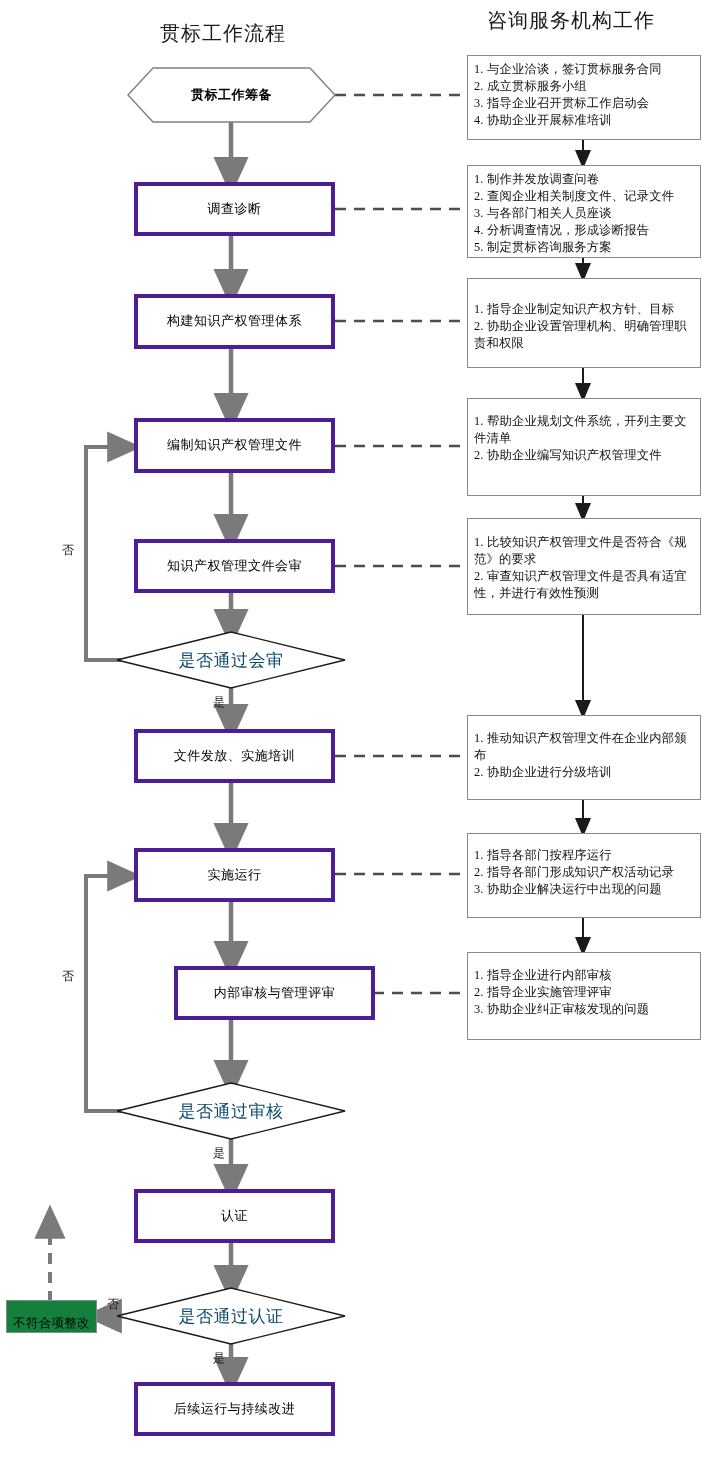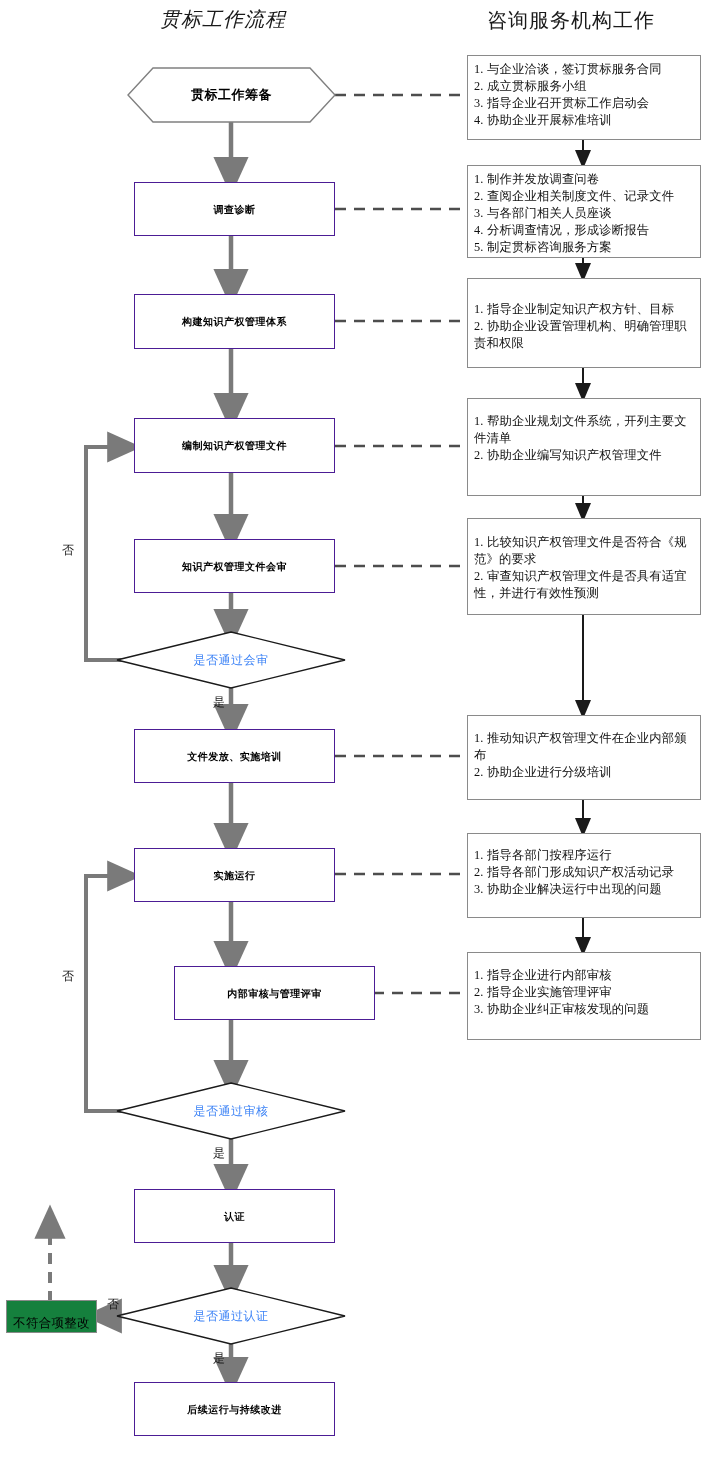--- a/index.html
+++ b/index.html
@@ -29,26 +29,25 @@
   }
   .node {
     position: absolute;
     box-sizing: border-box;
     display: flex;
     align-items: center;
     justify-content: center;
     text-align: center;
   }
   .proc {
-    border: 1px solid #4c1d95;
-    background: #ffffff;
-    font-size: 10px;
+    border: 4px solid #4c1d95;
+    background: #ffffff;
+    font-size: 13px;
     line-height: 1.3;
     letter-spacing: 0.5px;
-    font-weight: bold;
   }
   .title-text {
     position: absolute;
     font-size: 20px;
     font-weight: normal;
     letter-spacing: 1px;
     white-space: nowrap;
     color: #1a1a1a;
   }
   .detail {
@@ -60,25 +59,25 @@
     line-height: 1.38;
     padding: 5px 4px 4px 6px;
     color: #111111;
     letter-spacing: 0.2px;
   }
   .detail .li {
     white-space: normal;
   }
   .diamond-label {
     position: absolute;
-    font-size: 12px;
+    font-size: 17px;
     letter-spacing: 0.5px;
     white-space: nowrap;
     transform: translate(-50%, -50%);
-    color: #3b82f6;
+    color: #0c4a6e;
   }
   .edge-label {
     position: absolute;
     font-size: 12px;
     color: #1a1a1a;
     white-space: nowrap;
   }
   .small-box {
     position: absolute;
     box-sizing: border-box;
@@ -89,21 +88,21 @@
     align-items: flex-end;
     justify-content: center;
     letter-spacing: 0.3px;
   }
 </style>
 </head>
 <body>
 
 <div id="canvas">
 
-  <div class="title-text" style="left:160px; top:6px;font-style:italic;">贯标工作流程</div>
+  <div class="title-text" style="left:160px; top:20px;">贯标工作流程</div>
   <div class="title-text" style="left:487px; top:7px;">咨询服务机构工作</div>
 
   <svg class="layer" viewBox="0 0 710 1460">
     <defs>
       <marker id="mk-thick" markerWidth="9" markerHeight="9" refX="4.2" refY="4.5" orient="auto" markerUnits="strokeWidth">
         <path d="M0,0.6 L8.6,4.5 L0,8.4 z" fill="#7a7a7a"></path>
       </marker>
       <marker id="mk-thin" markerWidth="10" markerHeight="10" refX="5" refY="5" orient="auto" markerUnits="strokeWidth">
         <path d="M0,1 L9.5,5 L0,9 z" fill="#1a1a1a"></path>
       </marker>

